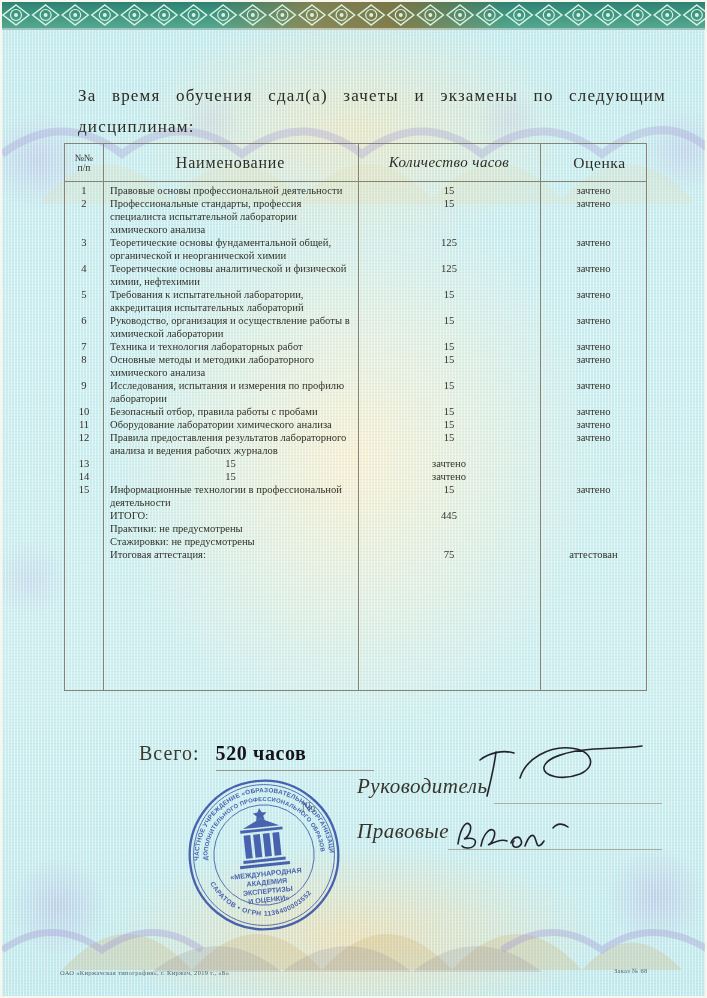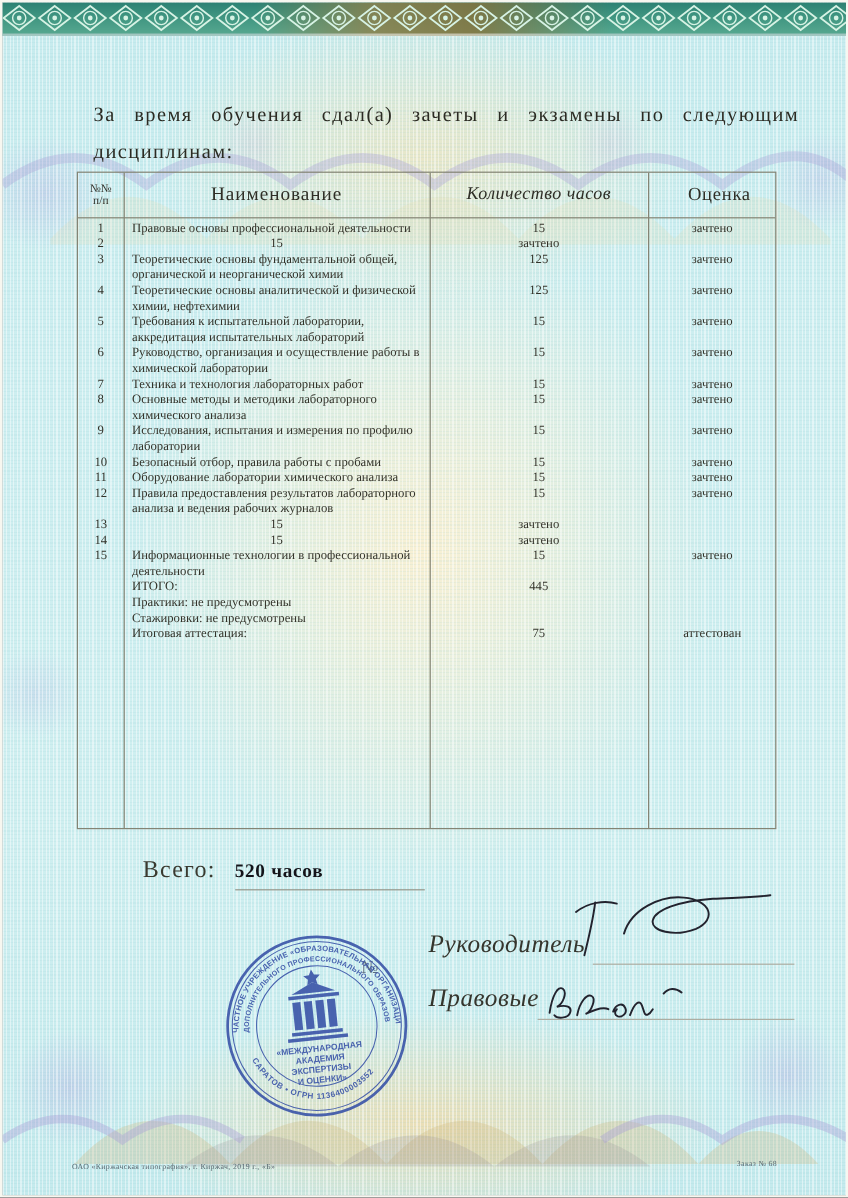--- a/index.html
+++ b/index.html
@@ -62,25 +62,25 @@
   .th-hours{font-size:15px;letter-spacing:0.4px;font-style:italic;}
   .th-grade{font-size:15.5px;letter-spacing:0.6px;margin-left:12px;}
   .tbody{position:absolute;left:0;right:0;top:38px;padding-top:2px;}
   .trow{display:grid;grid-template-columns:38px 255px 182px 107px;}
   .cell{font-size:10.6px;line-height:13px;color:#33332a;}
   .c-num{text-align:center;}
   .c-name{padding:0 6px 0 7px;}
   .c-hours{text-align:center;}
   .c-grade{text-align:center;}
   
-  .total{position:absolute;left:117px;top:712px;display:flex;align-items:baseline;}
+  .total{position:absolute;left:137px;top:712px;display:flex;align-items:baseline;}
   .total-label{font-size:20px;color:#3a3a30;letter-spacing:1px;}
   .total-value{
-    margin-left:16px;font-size:16px;font-weight:bold;color:#14141a;letter-spacing:0.6px;
-    width:158px;padding-bottom:5px;border-bottom:1.5px solid #96968a;
+    margin-left:16px;font-size:20px;font-weight:bold;color:#14141a;letter-spacing:0.6px;
+    width:158px;padding-bottom:5px;border-bottom:1.5px solid #96968a;margin-top:28px;
   }
   
   .sig-label{position:absolute;font-style:italic;font-size:21px;color:#35352d;letter-spacing:0.5px;}
   .sig-line{position:absolute;height:1px;background:#adada2;}
   .sig-ink{position:absolute;}
   .sig-ink path{fill:none;stroke:#23232e;stroke-width:1.6;stroke-linecap:round;}
   
   .stamp{position:absolute;left:180px;top:771px;width:164px;height:164px;transform:rotate(-6deg);opacity:0.9;}
   .stamp text{fill:#3a54a8;font-family:"Liberation Sans",sans-serif;font-weight:bold;}
   .number-mark{position:absolute;left:299px;top:797px;font-size:15px;color:#49566b;opacity:0.85;}
@@ -161,20 +161,21 @@
     </div>
     <div class="tbody">
         <div class="trow">
           <div class="cell c-num">1</div>
           <div class="cell c-name">Правовые основы профессиональной деятельности</div>
           <div class="cell c-hours">15</div>
           <div class="cell c-grade">зачтено</div>
         </div>
         <div class="trow">
           <div class="cell c-num">2</div>
+          <div class="cell c-name">Профессиональные стандарты, профессия специалиста испытательной лаборатории химического анализа</div>
           <div class="cell c-hours">15</div>
           <div class="cell c-grade">зачтено</div>
         </div>
         <div class="trow">
           <div class="cell c-num">3</div>
           <div class="cell c-name">Теоретические основы фундаментальной общей, органической и неорганической химии</div>
           <div class="cell c-hours">125</div>
           <div class="cell c-grade">зачтено</div>
         </div>
         <div class="trow">

